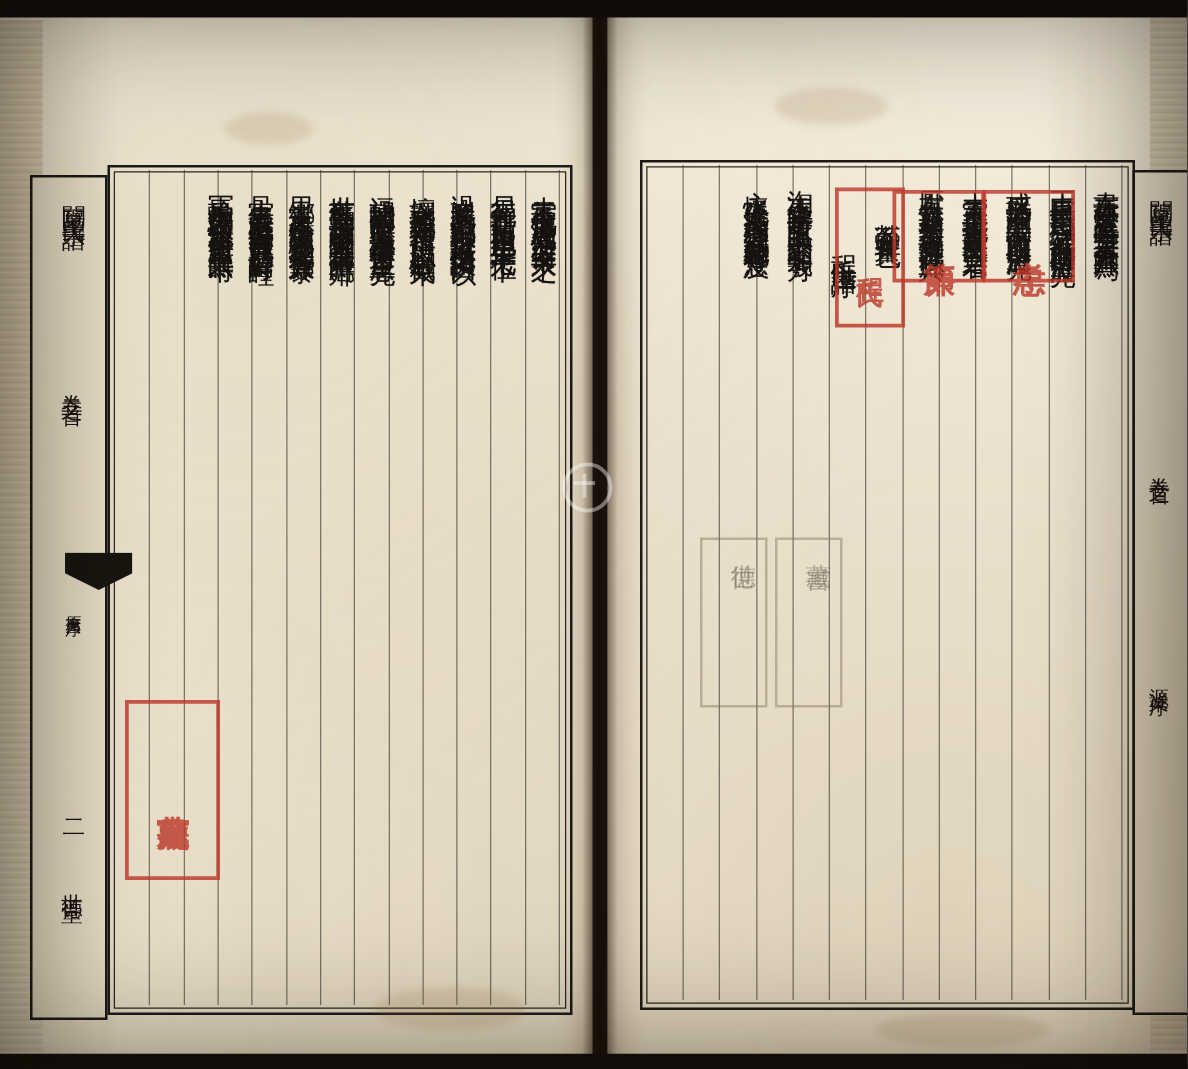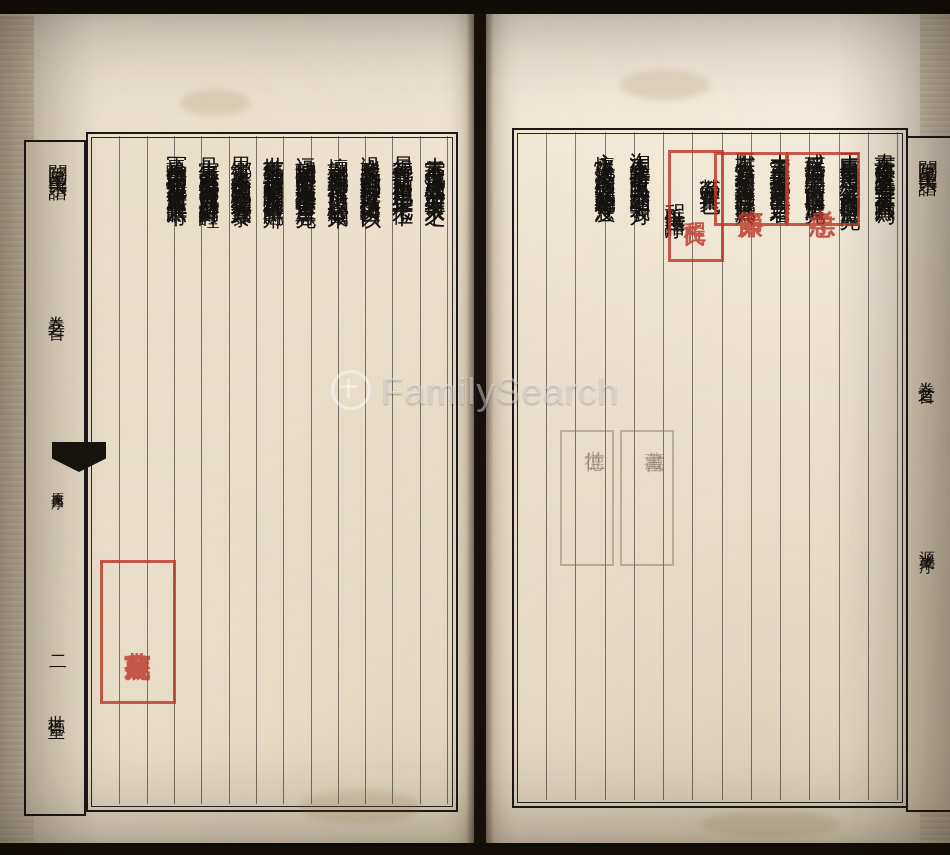--- a/index.html
+++ b/index.html
@@ -443,16 +443,16 @@
   <div class="foxing" style="left:300px; top:790px; width:120px;height:34px;"></div>
   <div class="foxing" style="left:700px; top:810px; width:140px;height:28px;"></div>
 
   <div class="grain"></div>
   <div class="vignette"></div>
 
   <div class="photo-top"></div>
   <div class="photo-bottom"></div>
 
   <div class="watermark">
-    <span class="tree"></span><span>FamilySearch</span>
+    <span class="tree"></span>
   </div>
 
 </div>
 
 </body></html>

